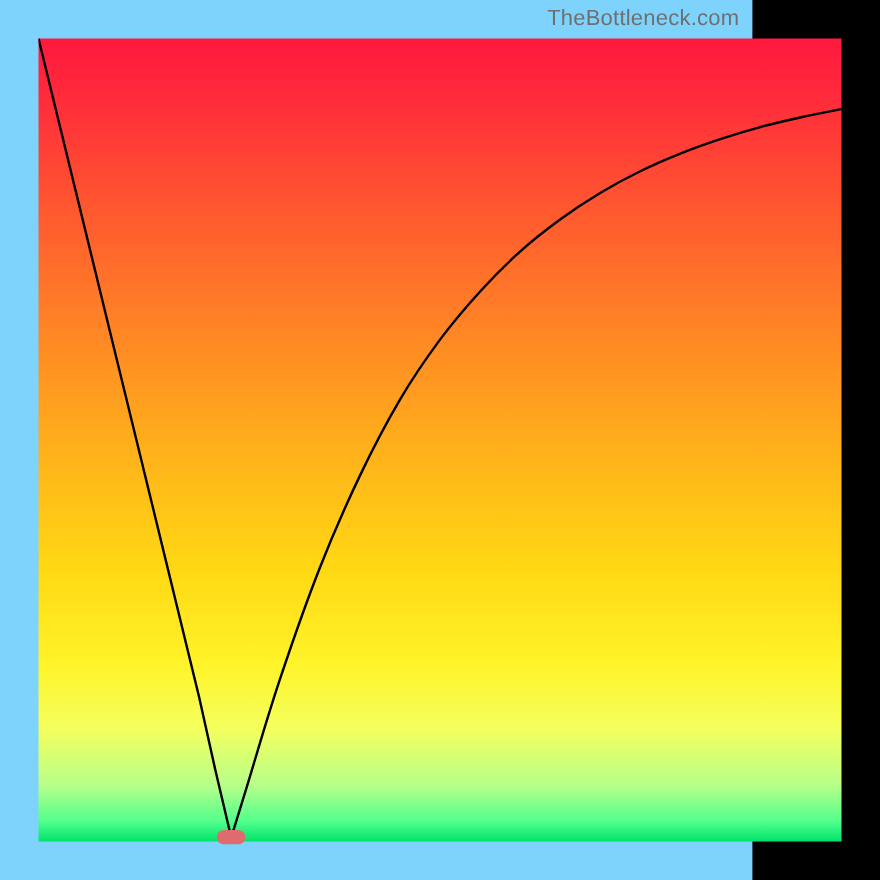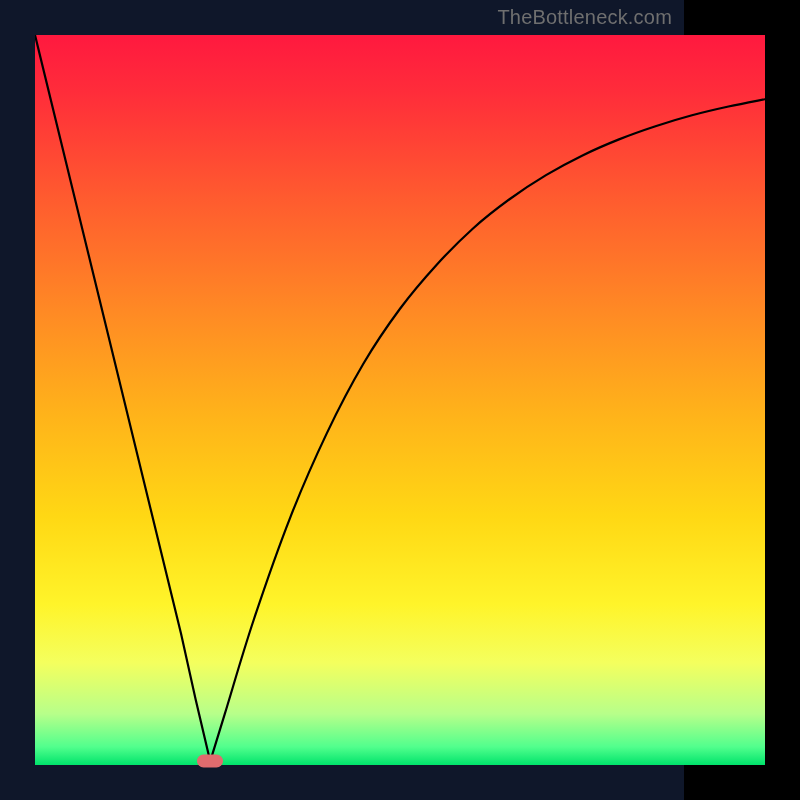--- a/index.html
+++ b/index.html
@@ -8,21 +8,21 @@
     width: 800px;
     height: 800px;
     overflow: hidden;
     background: #000;
     font-family: Arial, Helvetica, sans-serif;
   }
   .frame {
     position: relative;
     width: 684px;
     height: 800px;
-    background: #0f172a;
+    background: #7dd3fc;
   }
   .plot-area {
     position: absolute;
     left: 35px;
     top: 35px;
     width: 730px;
     height: 730px;
     background: linear-gradient(to bottom,
       #ff193f 0%,
       #ff2d3a 8%,

